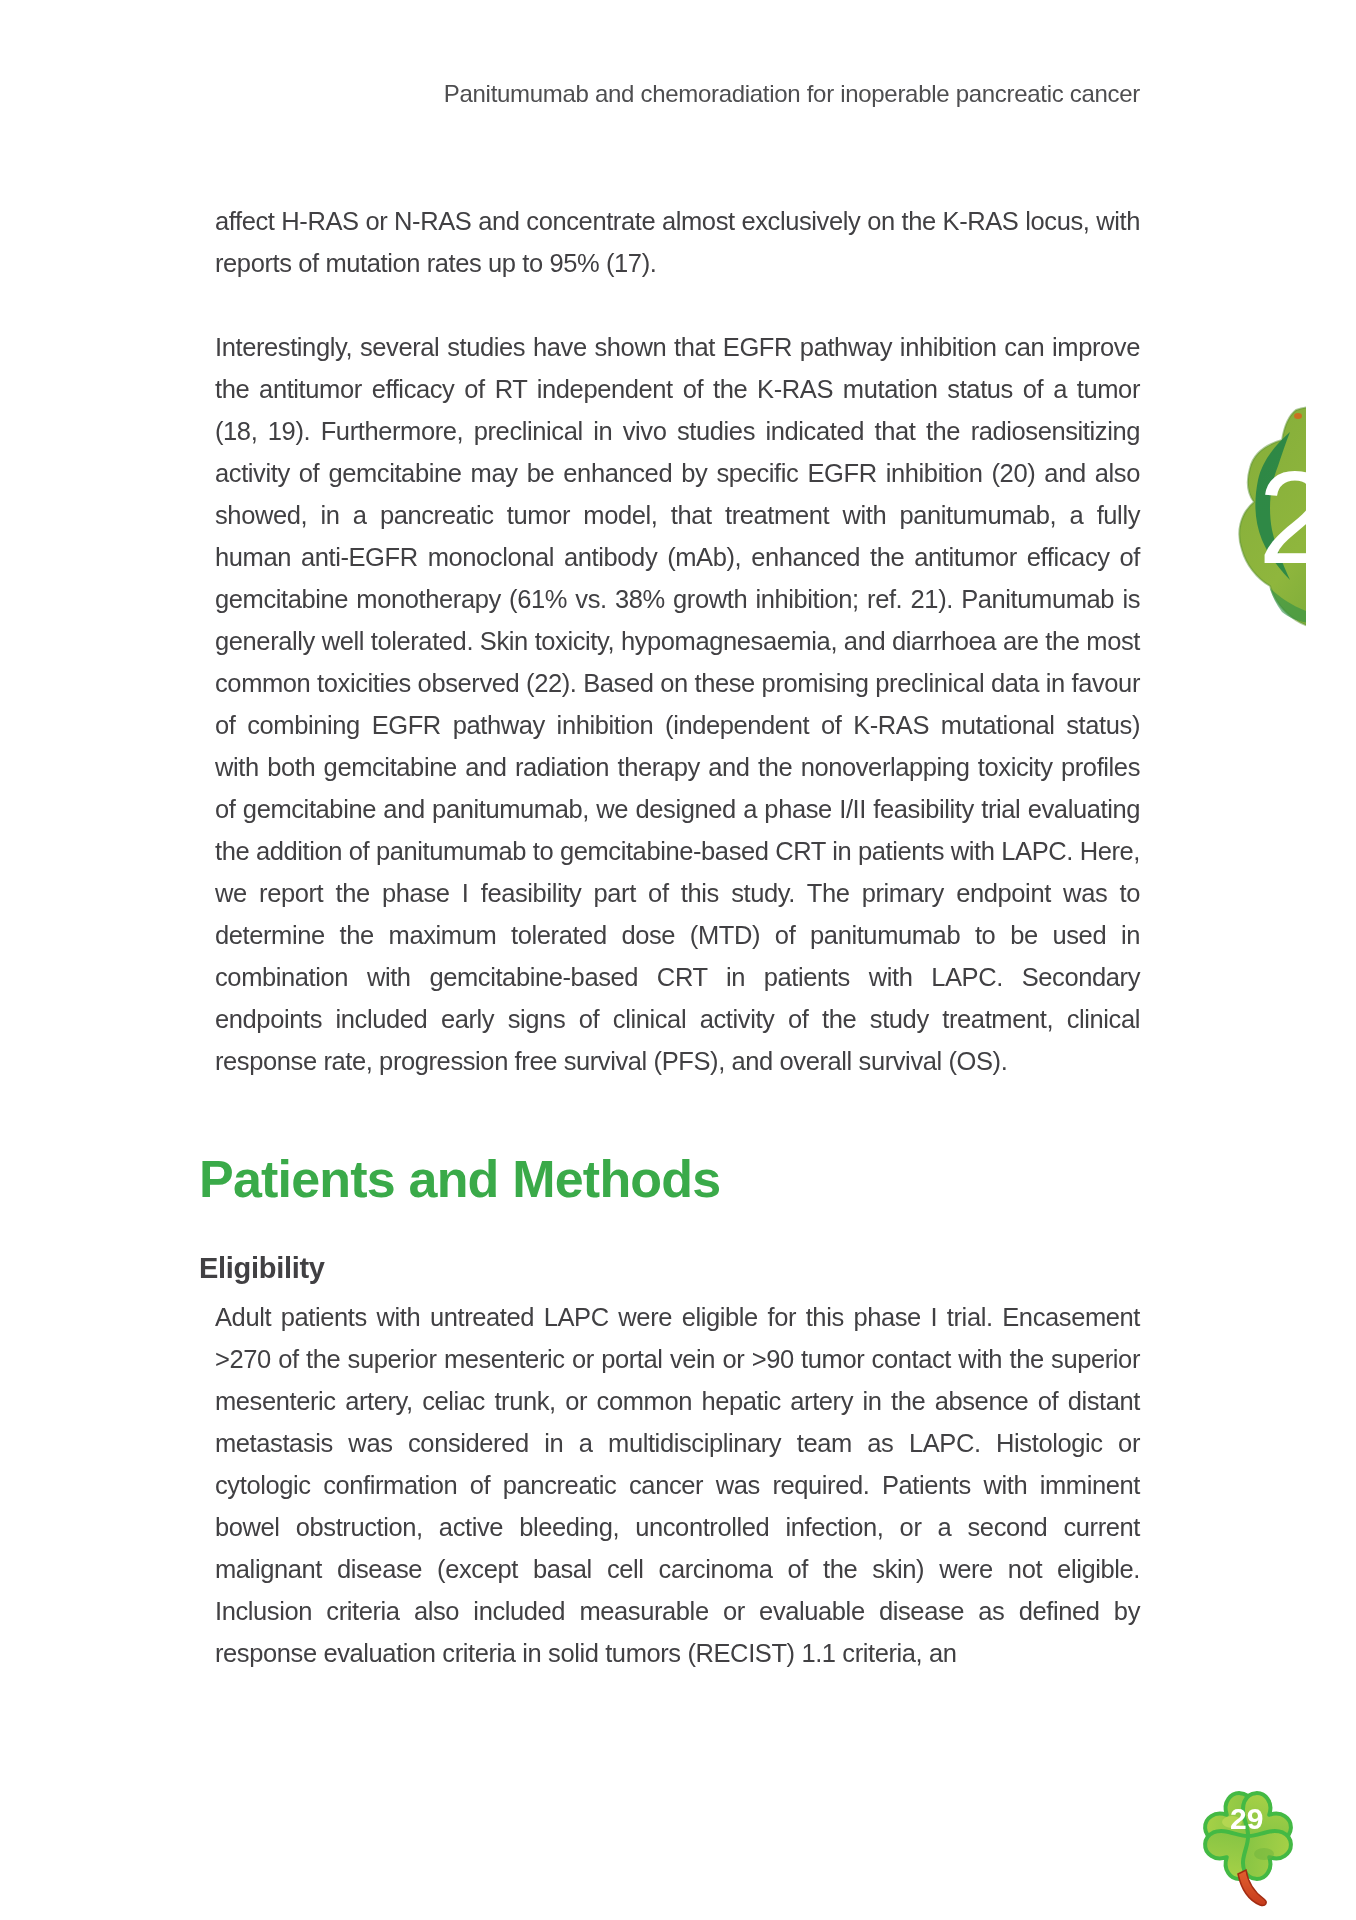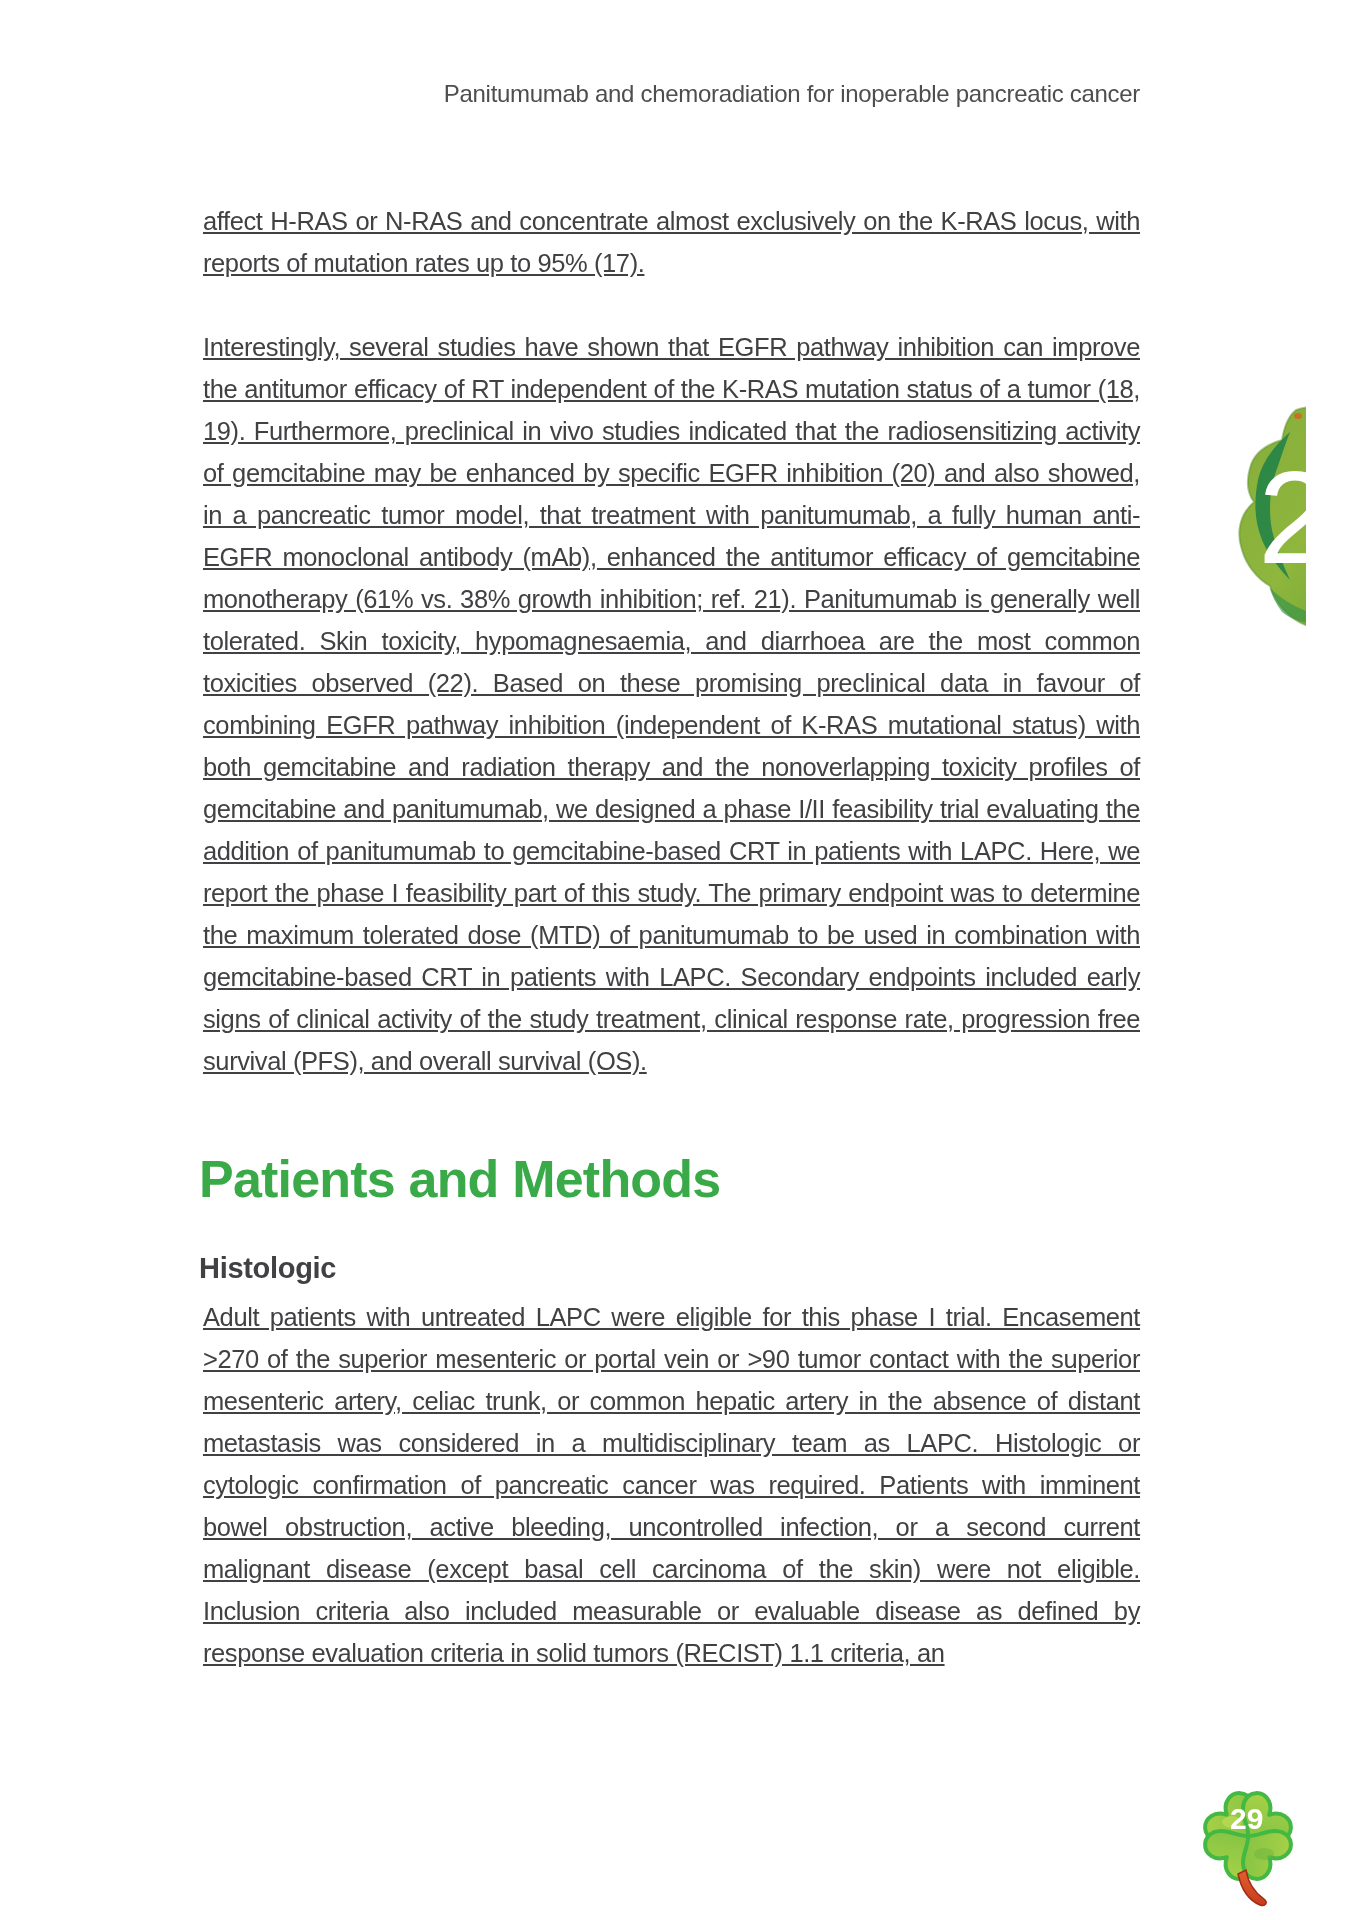--- a/index.html
+++ b/index.html
@@ -21,21 +21,21 @@
   }
   .body-col{
     position:absolute;
     top:200px;left:199px;width:941px;
     color:#414043;
     font-size:25.5px;
     letter-spacing:-0.4px;
     line-height:42px;
     text-align:justify;
   }
-  .body-col p{margin:0 0 42px 4px;text-decoration:underline;}
+  .body-col p{margin:0 0 42px 16px;}
   .body-col p:last-child{margin-bottom:0;}
   h1.section-heading{
     margin:72px 0 0 0;
     font-size:52px;
     line-height:50px;
     letter-spacing:-0.8px;
     font-weight:bold;
     color:#3aaa49;
     text-align:left;
   }
@@ -81,21 +81,21 @@
 <body>
 
 <div class="page">
 
   <div class="running-head">Panitumumab and chemoradiation for inoperable pancreatic cancer</div>
 
   <div class="body-col">
     <p>affect H-RAS or N-RAS and concentrate almost exclusively on the K-RAS locus, with reports of mutation rates up to 95% (17).</p>
     <p>Interestingly, several studies have shown that EGFR pathway inhibition can improve the antitumor efficacy of RT independent of the K-RAS mutation status of a tumor (18, 19). Furthermore, preclinical in vivo studies indicated that the radiosensitizing activity of gemcitabine may be enhanced by specific EGFR inhibition (20) and also showed, in a pancreatic tumor model, that treatment with panitumumab, a fully human anti-EGFR monoclonal antibody (mAb), enhanced the antitumor efficacy of gemcitabine monotherapy (61% vs. 38% growth inhibition; ref. 21). Panitumumab is generally well tolerated. Skin toxicity, hypomagnesaemia, and diarrhoea are the most common toxicities observed (22). Based on these promising preclinical data in favour of combining EGFR pathway inhibition (independent of K-RAS mutational status) with both gemcitabine and radiation therapy and the nonoverlapping toxicity profiles of gemcitabine and panitumumab, we designed a phase I/II feasibility trial evaluating the addition of panitumumab to gemcitabine-based CRT in patients with LAPC. Here, we report the phase I feasibility part of this study. The primary endpoint was to determine the maximum tolerated dose (MTD) of panitumumab to be used in combination with gemcitabine-based CRT in patients with LAPC. Secondary endpoints included early signs of clinical activity of the study treatment, clinical response rate, progression free survival (PFS), and overall survival (OS).</p>
     <h1 class="section-heading">Patients and Methods</h1>
-    <h2 class="subsection-heading">Histologic</h2>
+    <h2 class="subsection-heading">Eligibility</h2>
     <p class="para-after-sub">Adult patients with untreated LAPC were eligible for this phase I trial. Encasement &gt;270 of the superior mesenteric or portal vein or &gt;90 tumor contact with the superior mesenteric artery, celiac trunk, or common hepatic artery in the absence of distant metastasis was considered in a multidisciplinary team as LAPC. Histologic or cytologic confirmation of pancreatic cancer was required. Patients with imminent bowel obstruction, active bleeding, uncontrolled infection, or a second current malignant disease (except basal cell carcinoma of the skin) were not eligible. Inclusion criteria also included measurable or evaluable disease as defined by response evaluation criteria in solid tumors (RECIST) 1.1 criteria, an</p>
   </div>
 
   <div class="chapter-blob">
     <svg width="170" height="240" viewBox="0 0 170 240" xmlns="http://www.w3.org/2000/svg">
       <defs>
         <linearGradient id="blobGrad" x1="0" y1="0" x2="1" y2="1">
           <stop offset="0" stop-color="#84ad3a"></stop>
           <stop offset="0.5" stop-color="#8fb63d"></stop>
           <stop offset="1" stop-color="#67a035"></stop>

